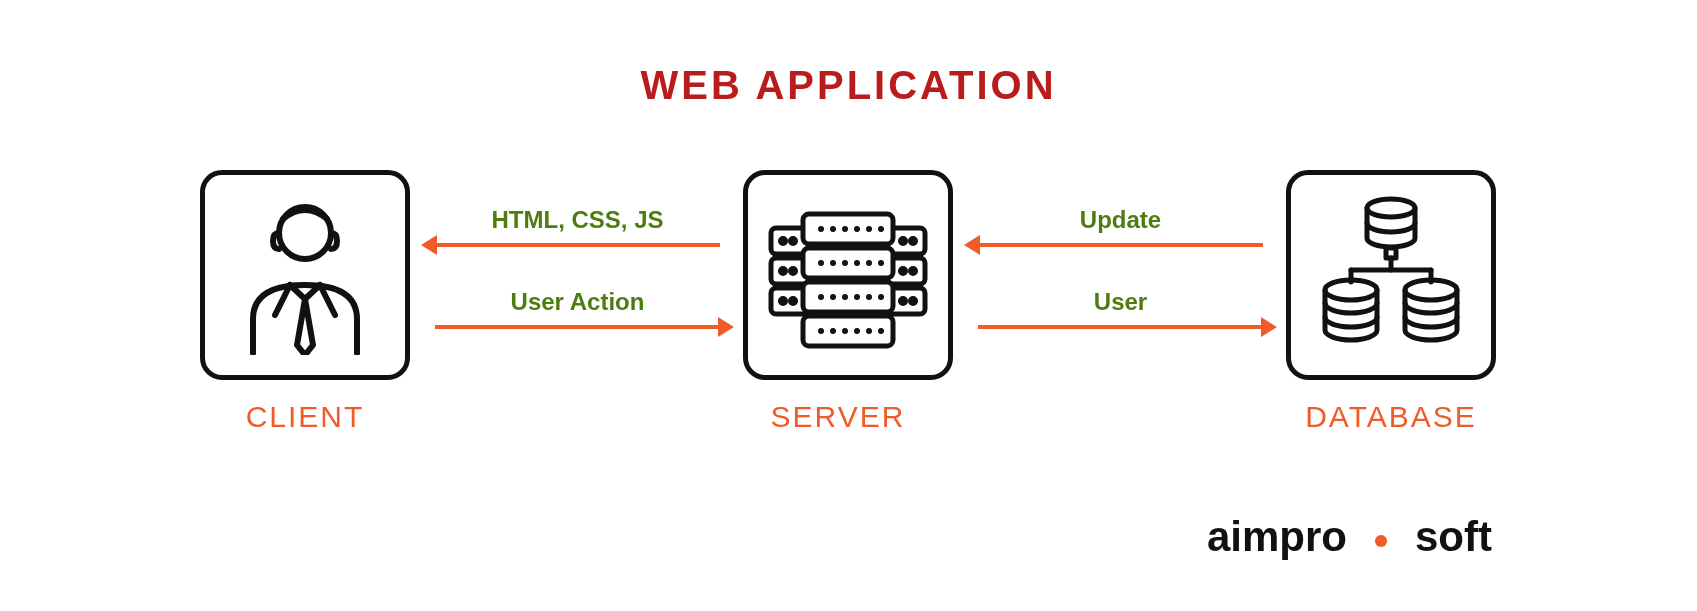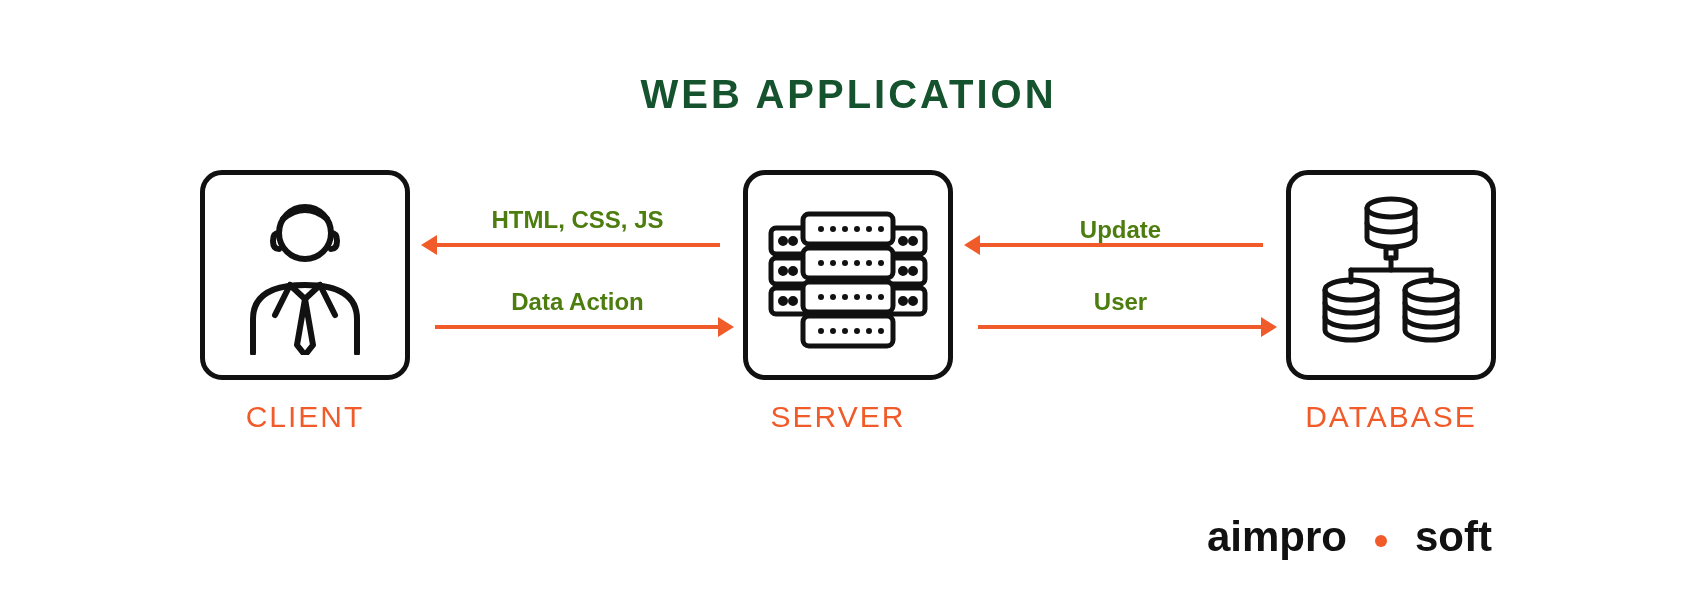--- a/index.html
+++ b/index.html
@@ -5,28 +5,28 @@
   * { box-sizing: border-box; margin: 0; padding: 0; }
   body {
     width: 1697px;
     height: 611px;
     background: #ffffff;
     font-family: Arial, Helvetica, sans-serif;
     position: relative;
   }
   .title {
     position: absolute;
-    top: 72px;
+    top: 63px;
     left: 0;
     width: 100%;
     text-align: center;
     font-size: 40px;
     font-weight: 700;
     letter-spacing: 3px;
-    color: #14532d;
+    color: #b91c1c;
   }
   .box {
     position: absolute;
     width: 210px;
     height: 210px;
     border: 5px solid #111;
     border-radius: 22px;
     background: #fff;
     display: flex;
     align-items: center;
@@ -74,21 +74,21 @@
   .arrow-label {
     position: absolute;
     font-size: 24px;
     font-weight: 700;
     color: #4d7c0f;
     width: 285px;
     text-align: center;
   }
   .al-cs-top { left: 435px; top: 206px; }
   .al-cs-bot { left: 435px; top: 288px; }
-  .al-sd-top { left: 978px; top: 216px; }
+  .al-sd-top { left: 978px; top: 206px; }
   .al-sd-bot { left: 978px; top: 288px; }
 
   .brand {
     position: absolute;
     right: 205px;
     bottom: 50px;
     font-size: 42px;
     font-weight: 700;
     color: #111;
     letter-spacing: 0px;
@@ -223,21 +223,21 @@
       <path d="M99 127 a26 10 0 0 0 52 0"></path>
     </svg>
   </span>
 </div>
 <div class="box-label label-database">DATABASE</div>
 
 <div class="arrow left arrow-cs-top"></div>
 <div class="arrow-label al-cs-top">HTML, CSS, JS</div>
 
 <div class="arrow right arrow-cs-bot"></div>
-<div class="arrow-label al-cs-bot">Data Action</div>
+<div class="arrow-label al-cs-bot">User Action</div>
 
 <div class="arrow left arrow-sd-top"></div>
 <div class="arrow-label al-sd-top">Update</div>
 
 <div class="arrow right arrow-sd-bot"></div>
 <div class="arrow-label al-sd-bot">User</div>
 
 <div class="brand">
   <span>aimpro</span>
   <span class="dot"></span>

